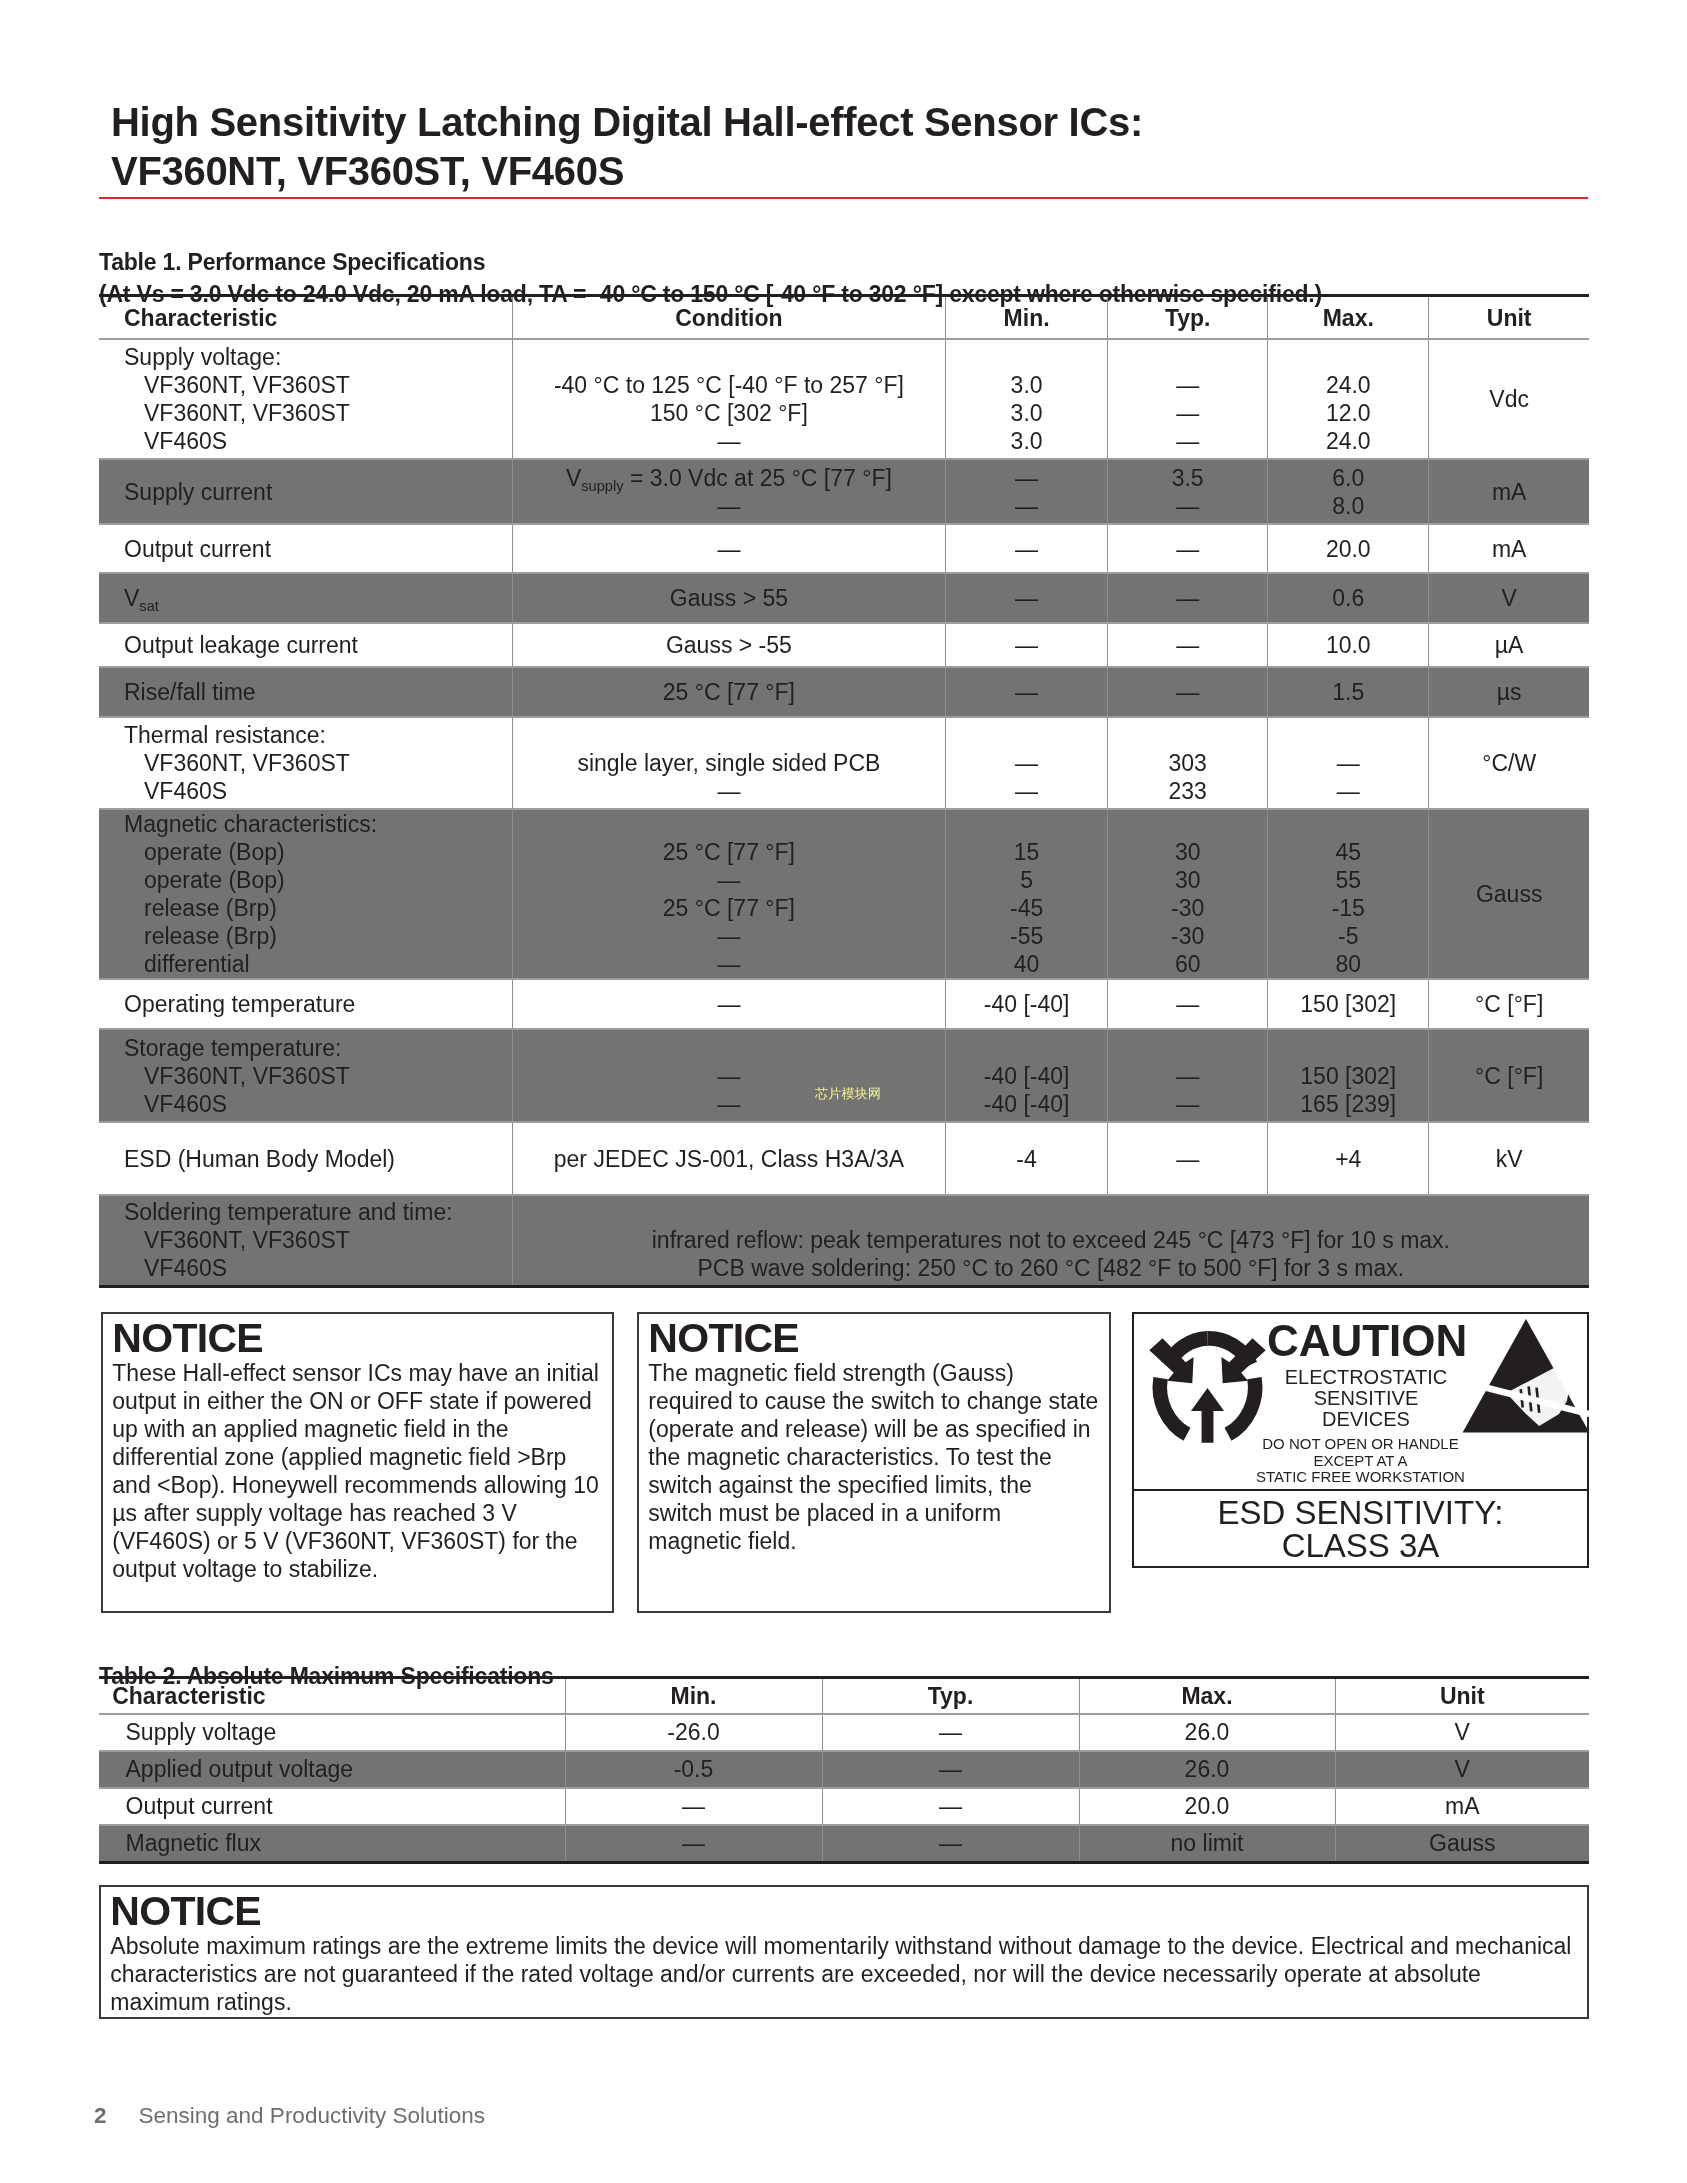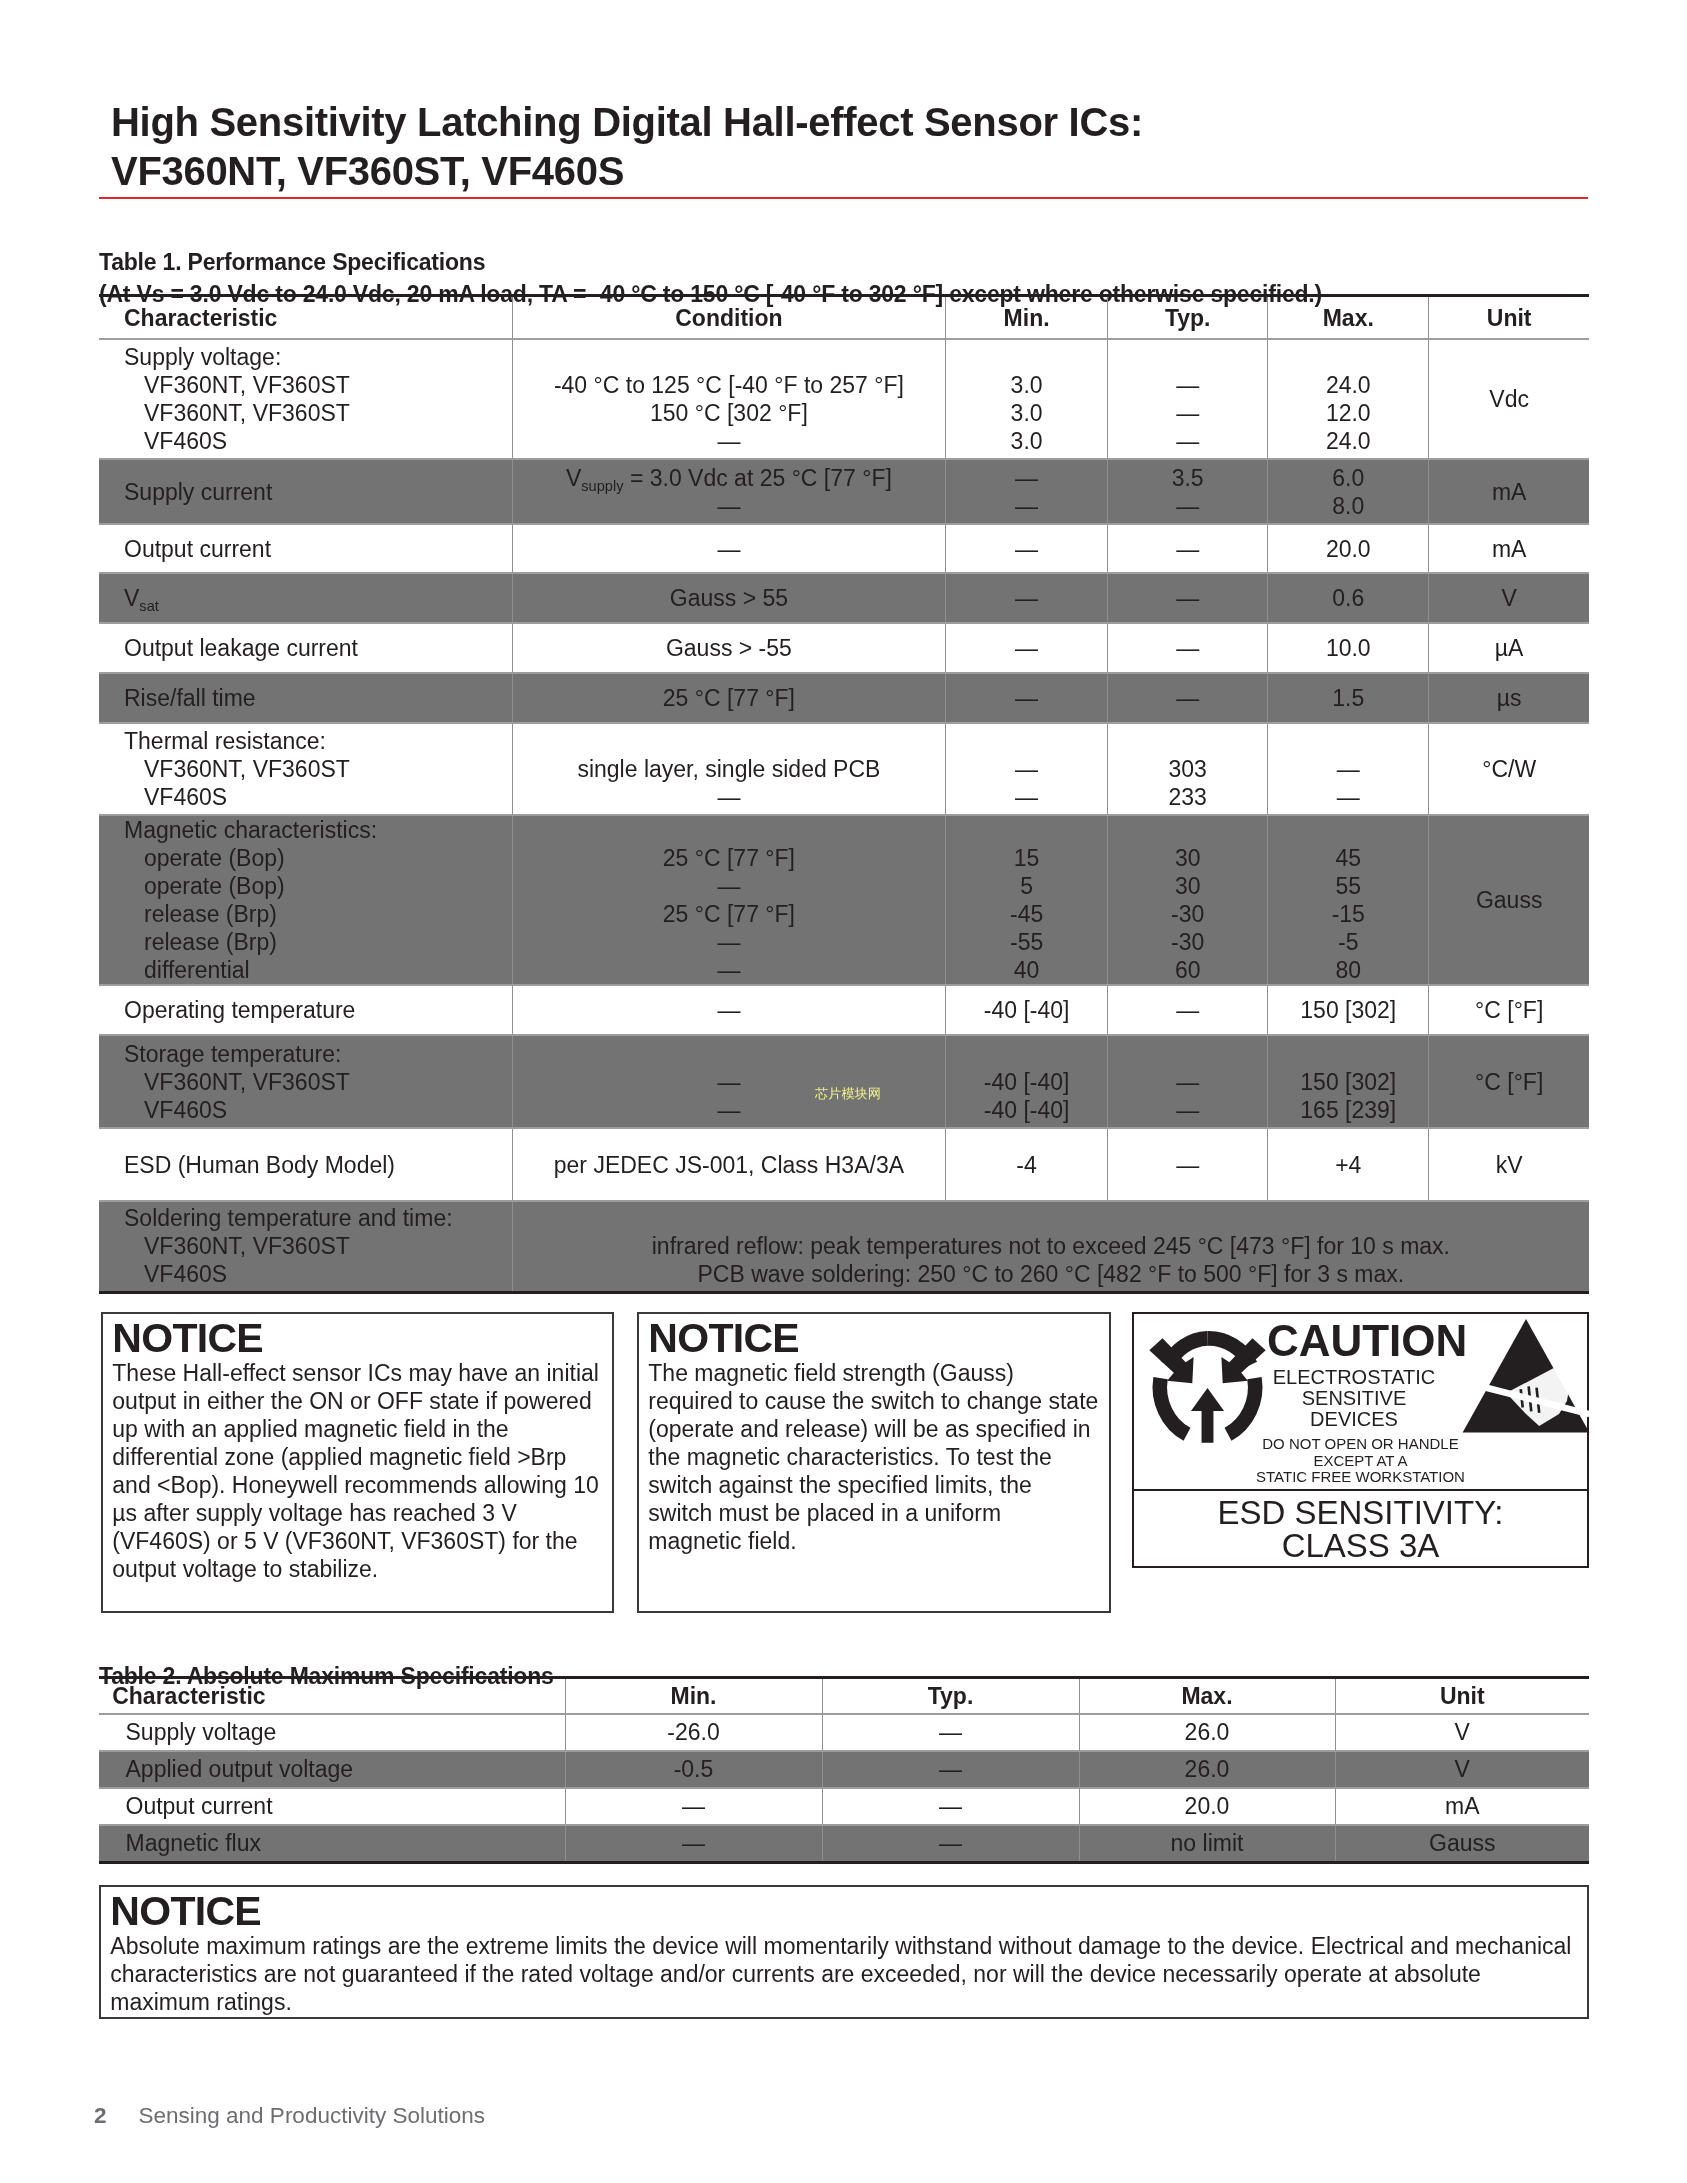--- a/index.html
+++ b/index.html
@@ -31,21 +31,21 @@
   sub.s { font-size: 14.6px; vertical-align: -5.3px; line-height: 0; }
   .wm { position: absolute; left: 815px; top: 1085px; font-size: 13.2px; color: #f3f28c; }
 
   .notice { border: 2px solid #3a3a3a; box-sizing: border-box; padding: 4px 9.3px; }
   .notice h3 { margin: 0; font-size: 41px; line-height: 41px; font-weight: bold; letter-spacing: -0.7px; }
   .notice p { margin: 0; font-size: 23px; line-height: 28px; }
 
   .caution { left: 1132px; top: 1312px; width: 457px; height: 256px; border: 2px solid #231f20; box-sizing: border-box; }
   .caution .top { position: absolute; left: 0; top: 0; width: 100%; height: 175px; border-bottom: 2.6px solid #231f20; }
   .caution h4 { position: absolute; left: 0; width: 100%; text-align: center; margin: 0; top: 5.3px; font-size: 44px; line-height: 44px; font-weight: bold; padding-left: 13.2px; box-sizing: border-box;}
-  .caution .ess { position: absolute; left: 134px; width: 172px; top: 53px; text-align: center; font-size: 20px; line-height: 21px; }
+  .caution .ess { position: absolute; left: 146px; width: 172px; top: 53px; text-align: center; font-size: 20px; line-height: 21px; }
   .caution .dn { position: absolute; left: 0; width: 100%; top: 122px; text-align: center; font-size: 15px; line-height: 16.5px; }
   .caution .bot { position: absolute; left: 0; top: 177px; width: 100%; text-align: center; font-size: 33px; line-height: 33px; padding-top: 5.3px; }
   .esd-sym { position: absolute; left: 12px; top: 10.6px; width: 123px; height: 118px; }
   .esd-tri { position: absolute; left: 326px; top: 1.3px; width: 132px; height: 119px; }
 
   .t2 { left: 99px; top: 1676px; width: 1490px; font-size: 23px; line-height: 26.5px; }
   .t2 th { height: 34px; }
   .t2 td { text-align: center; height: 35px; }
   .t2 td.c0 { text-align: left; padding-left: 26.5px; }
 
@@ -147,21 +147,21 @@
 
     <tr class="shade" style="height:50px">
       <td class="c0"><span>V</span><sub class="s">sat</sub></td>
       <td>Gauss &gt; 55</td>
       <td>—</td>
       <td>—</td>
       <td>0.6</td>
       <td>V</td>
     </tr>
 
-    <tr style="height:50px">
+    <tr style="height:44px">
       <td class="c0">Output leakage current</td>
       <td>Gauss &gt; -55</td>
       <td>—</td>
       <td>—</td>
       <td>10.0</td>
       <td>µA</td>
     </tr>
 
     <tr class="shade" style="height:50px">
       <td class="c0">Rise/fall time</td>

